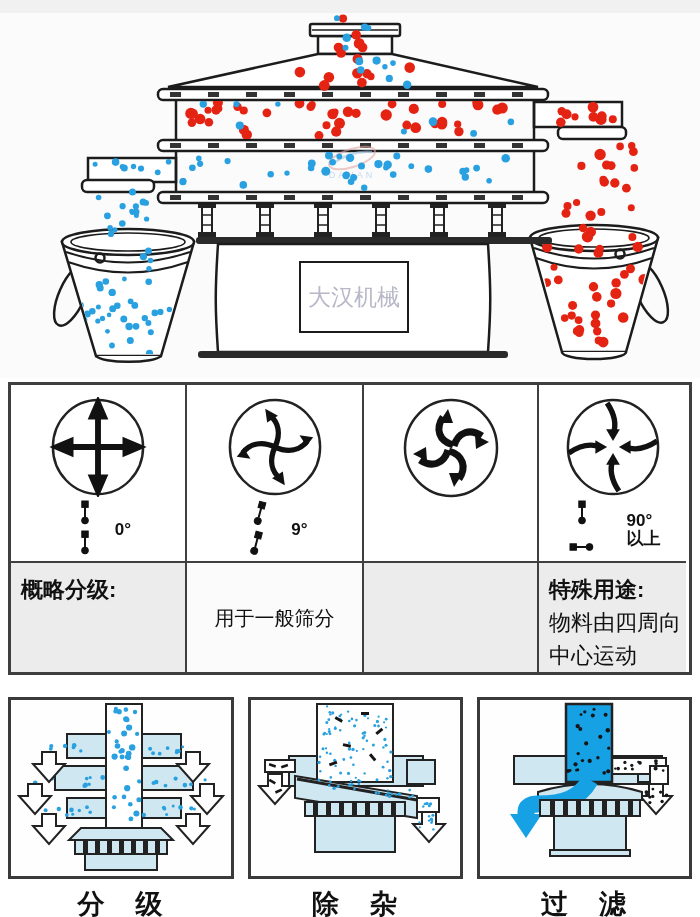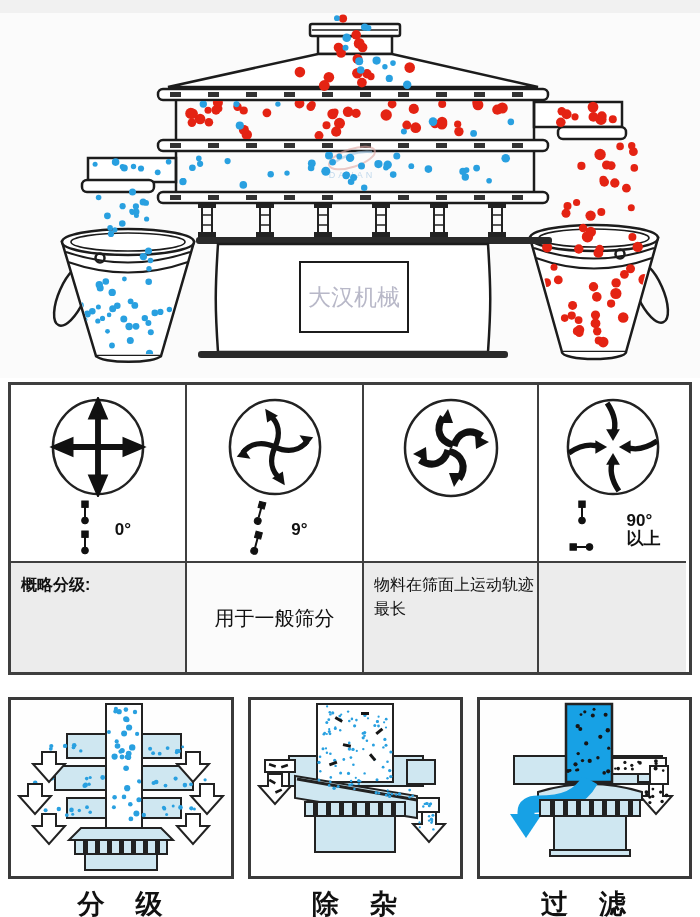--- a/index.html
+++ b/index.html
@@ -5,21 +5,21 @@
   html,body{margin:0;padding:0;background:#ffffff;}
   body{width:700px;font-family:"Liberation Sans","DejaVu Sans",sans-serif;color:#111;}
   .top-diagram{width:700px;height:380px;display:block;}
   
   .motion-table{box-sizing:border-box;width:684px;margin:2px 8px 0 8px;border:3px solid #3f3f3f;display:grid;grid-template-columns:176px 177px 175px 147px;}
   .mt-cell{box-sizing:border-box;border-right:2px solid #3f3f3f;background:#fff;}
   .mt-cell.last{border-right:none;}
   .mt-icon-cell{height:178px;border-bottom:2px solid #3f3f3f;display:flex;flex-direction:column;align-items:center;padding-top:12px;}
   .phase-row{display:flex;align-items:center;gap:10px;margin-top:2px;}
   .angle-label{font-size:17px;font-weight:700;line-height:1.05;}
-  .mt-text-cell{height:109px;background:#ececec;padding:10px 2px 6px 10px;font-size:16px;line-height:1.5;}
+  .mt-text-cell{height:109px;background:#ececec;padding:10px 2px 6px 10px;font-size:22px;line-height:1.5;}
   .mt-text-cell.center{background:#fbfbfb;display:flex;align-items:center;justify-content:center;font-size:20px;padding:4px 4px;}
   .cell-title{font-weight:700;}
   
   .apps{width:684px;margin:22px 8px 0 8px;display:flex;justify-content:space-between;}
   .app{display:flex;flex-direction:column;align-items:center;}
   .app-box{box-sizing:border-box;border:3px solid #3a3a3a;background:#fefefe;}
   .app-box svg{display:block;}
   .app-label{margin-top:7px;font-size:27px;font-weight:700;letter-spacing:2px;}
 </style>
 </head>
@@ -540,23 +540,24 @@
     </div>
   </div>
 
   <div class="mt-cell mt-text-cell">
     <div class="cell-title">概略分级:</div>
   </div>
   <div class="mt-cell mt-text-cell center">
     <div class="cell-desc">用于一般筛分</div>
   </div>
   <div class="mt-cell mt-text-cell">
-    <div class="cell-desc">物料在筛面上运动轨迹最长</div>
   </div>
   <div class="mt-cell mt-text-cell last">
+    <div class="cell-title">特殊用途:</div>
+    <div class="cell-desc">物料由四周向中心运动</div>
   </div>
 </div>
 
 <div class="apps">
 
   <div class="app">
     <div class="app-box">
       <svg width="220" height="176" viewBox="0 0 220 176">
         <defs>
             <path id="blockArrowDown" d="M9,0 H23 V12 H32 L16,30 L0,12 H9 Z"></path>

